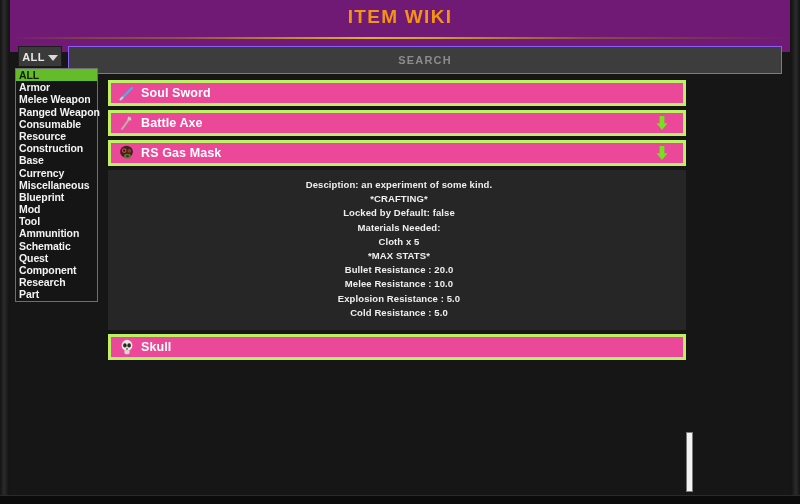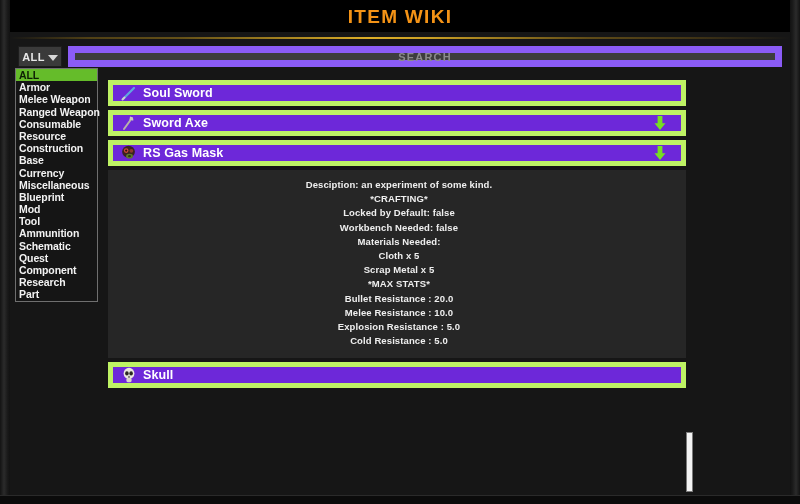--- a/index.html
+++ b/index.html
@@ -40,22 +40,22 @@
     left: 0; bottom: 0;
     width: 800px; height: 8px;
     background: #0b0b0b;
     border-top: 1px solid #2a2a2a;
   }
 
   
   .titlebar {
     position: absolute;
     left: 10px; top: 0;
-    width: 780px; height: 32px;
-    background: #000000;
+    width: 780px; height: 52px;
+    background: #701a75;
   }
   .title-text {
     position: absolute;
     left: 0; top: 6px;
     width: 780px;
     text-align: center;
     color: #f49316;
     font-size: 19px;
     font-weight: bold;
     letter-spacing: 1.3px;
@@ -102,23 +102,23 @@
     width: 0; height: 0;
     border-left: 5px solid transparent;
     border-right: 5px solid transparent;
     border-top: 6px solid #d8d8d8;
     position: relative;
     top: 1px;
   }
   .search-field {
     position: absolute;
     left: 50px; top: 0;
-    width: 714px; height: 21px;
+    width: 714px; height: 28px;
     background: #3d3d3d;
-    border: 7px solid #8b5cf6;
+    border: 1px solid #8b5cf6;
     box-sizing: border-box;
     color: #8c8c8c;
     font-size: 11px;
     letter-spacing: 1.2px;
     display: flex;
     align-items: center;
     justify-content: center;
     font-weight: bold;
   }
 
@@ -151,22 +151,22 @@
   
   .itemlist {
     position: absolute;
     left: 108px; top: 80px;
     width: 578px;
   }
   .item-row {
     position: relative;
     height: 26px;
     margin-bottom: 4px;
-    background: #6d28d9;
-    border: 5px solid #bef264;
+    background: #ec4899;
+    border: 3px solid #bef264;
     box-sizing: border-box;
     display: flex;
     align-items: center;
   }
   .item-row .icon-box {
     width: 24px;
     height: 22px;
     margin-left: 4px;
     display: flex;
     align-items: center;
@@ -277,21 +277,21 @@
         </span>
         <span class="item-label">Soul Sword</span>
       </div>
       <div class="item-row">
         <span class="icon-box">
           <svg class="icon-svg" width="20" height="20" viewBox="0 0 20 20">
             <line x1="5" y1="16" x2="13" y2="5" stroke="#b9b3aa" stroke-width="2" stroke-linecap="round"></line>
             <path d="M11 3.5 q4 0.5 3.2 4.3 q-2.4 -1.2 -3.8 -0.6 z" fill="#cdc7bd"></path>
           </svg>
         </span>
-        <span class="item-label">Sword Axe</span>
+        <span class="item-label">Battle Axe</span>
         <span class="expand-arrow"><svg width="14" height="16" viewBox="0 0 14 16">
             <path d="M4.6 1 h4.8 v7.2 h3.1 L7 15 L1.5 8.2 h3.1 z" fill="#76e021"></path>
           </svg></span>
       </div>
       <div class="item-row">
         <span class="icon-box">
           <svg class="icon-svg" width="20" height="20" viewBox="0 0 20 20">
             <ellipse cx="9.5" cy="8.8" rx="6.4" ry="6.0" fill="#3a2320"></ellipse>
             <circle cx="7.2" cy="7.6" r="2.3" fill="#d24b3a"></circle>
             <circle cx="7.2" cy="7.6" r="1.1" fill="#2a1412"></circle>
@@ -302,24 +302,22 @@
         </span>
         <span class="item-label">RS Gas Mask</span>
         <span class="expand-arrow"><svg width="14" height="16" viewBox="0 0 14 16">
             <path d="M4.6 1 h4.8 v7.2 h3.1 L7 15 L1.5 8.2 h3.1 z" fill="#76e021"></path>
           </svg></span>
       </div>
       <div class="details">
         <div class="dline">Desciption: an experiment of some kind.</div>
         <div class="dline">*CRAFTING*</div>
         <div class="dline">Locked by Default: false</div>
-        <div class="dline">Workbench Needed: false</div>
         <div class="dline">Materials Needed:</div>
         <div class="dline">Cloth x 5</div>
-        <div class="dline">Scrap Metal x 5</div>
         <div class="dline">*MAX STATS*</div>
         <div class="dline">Bullet Resistance : 20.0</div>
         <div class="dline">Melee Resistance : 10.0</div>
         <div class="dline">Explosion Resistance : 5.0</div>
         <div class="dline">Cold Resistance : 5.0</div>
       </div>
       <div class="item-row">
         <span class="icon-box">
           <svg class="icon-svg" width="20" height="20" viewBox="0 0 20 20">
             <ellipse cx="10" cy="8.4" rx="5.4" ry="5.6" fill="#eae6de"></ellipse>

